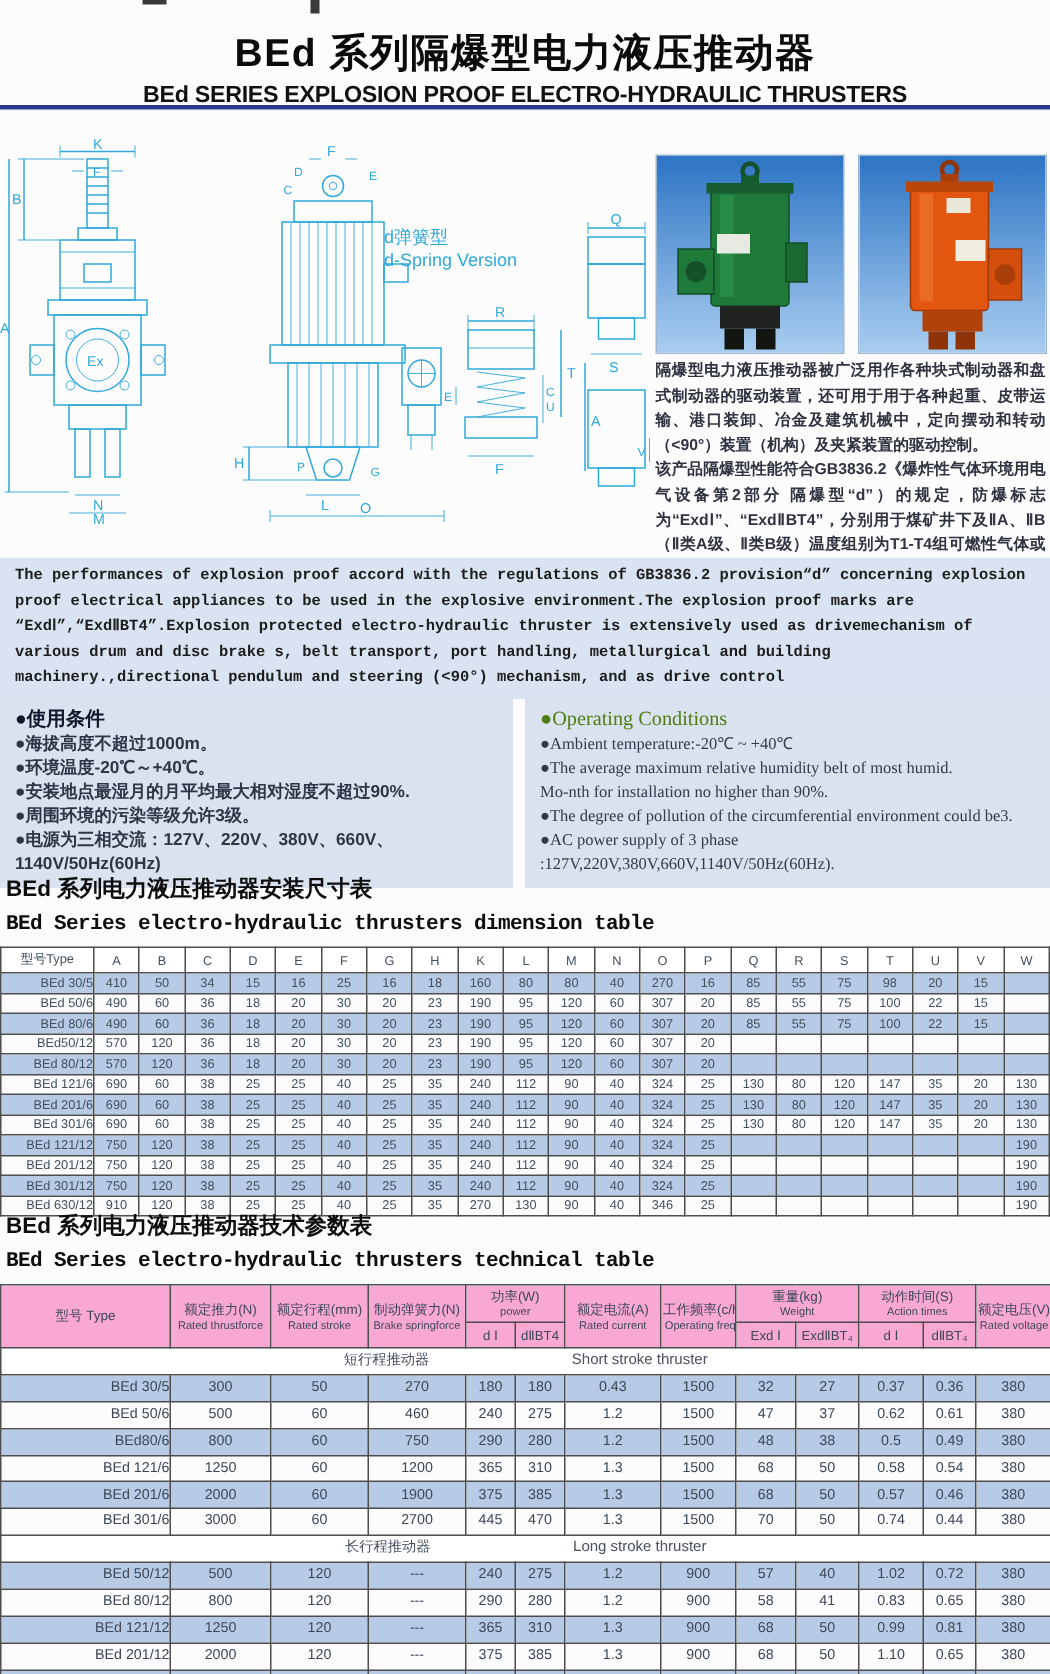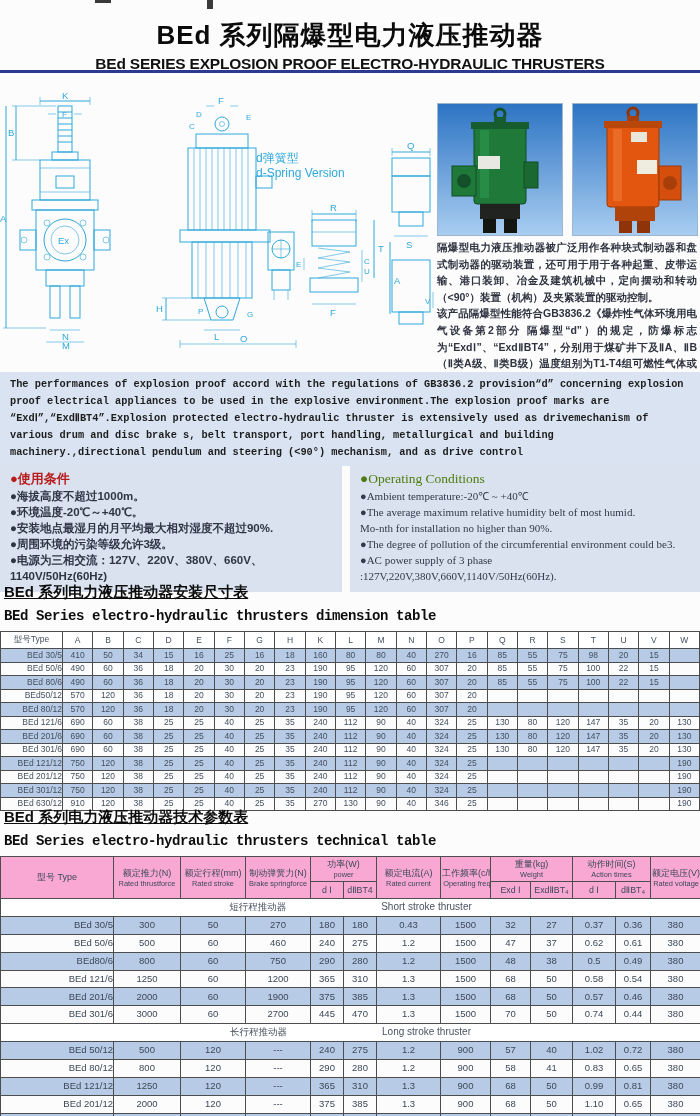--- a/index.html
+++ b/index.html
@@ -28,24 +28,24 @@
   .desc-zh p{margin:0;}
   
   .desc-en{position:absolute;left:0;top:372px;width:700px;box-sizing:border-box;padding:4px 10px 5px 10px;
            background:#d9e3f1;font-family:"Liberation Mono",monospace;font-weight:bold;
            font-size:10.3px;line-height:17px;color:#1d1d1d;}
   
   .conditions{position:absolute;left:0;top:463px;width:700px;display:flex;gap:8px;}
   .cond-col{box-sizing:border-box;background:#d9e2ee;padding:6px 10px 8px 10px;}
   .cond-col.zh{width:342px;font-size:11.5px;line-height:16px;font-weight:600;color:#2f3545;}
   .cond-col.en{flex:1;font-family:"Liberation Serif",serif;font-size:11px;line-height:16px;color:#33394a;}
-  .cond-title-zh{font-size:13px;font-weight:bold;line-height:19px;color:#b91c1c;}
+  .cond-title-zh{font-size:13px;font-weight:bold;line-height:19px;color:#0f172a;}
   .cond-title-en{font-size:13.5px;line-height:19px;color:#4d7c0f;}
   
-  .sec-zh{position:absolute;left:4px;font-size:15px;font-weight:bold;color:#0d0d0d;text-decoration:underline;}
+  .sec-zh{position:absolute;left:4px;font-size:15px;font-weight:bold;color:#0d0d0d;}
   .sec-en{position:absolute;left:4px;font-family:"Liberation Mono",monospace;font-weight:bold;
           font-size:14px;letter-spacing:-0.4px;color:#0d0d0d;}
   
   table{border-collapse:collapse;table-layout:fixed;width:700px;position:absolute;left:0;}
   th,td{border:1px solid #4d4d4d;text-align:center;overflow:hidden;white-space:nowrap;}
   #dim-table{top:631px;}
   #dim-table th{font-size:8.5px;font-weight:normal;color:#43505e;padding:2px 0;background:#fff;}
   #dim-table td{font-size:8.5px;color:#43505e;padding:1.5px 0;line-height:9.5px;}
   #tech-table{top:856px;}
   #tech-table th{font-weight:normal;color:#3c4857;background:#f9a8d4;padding:2px 1px;}

